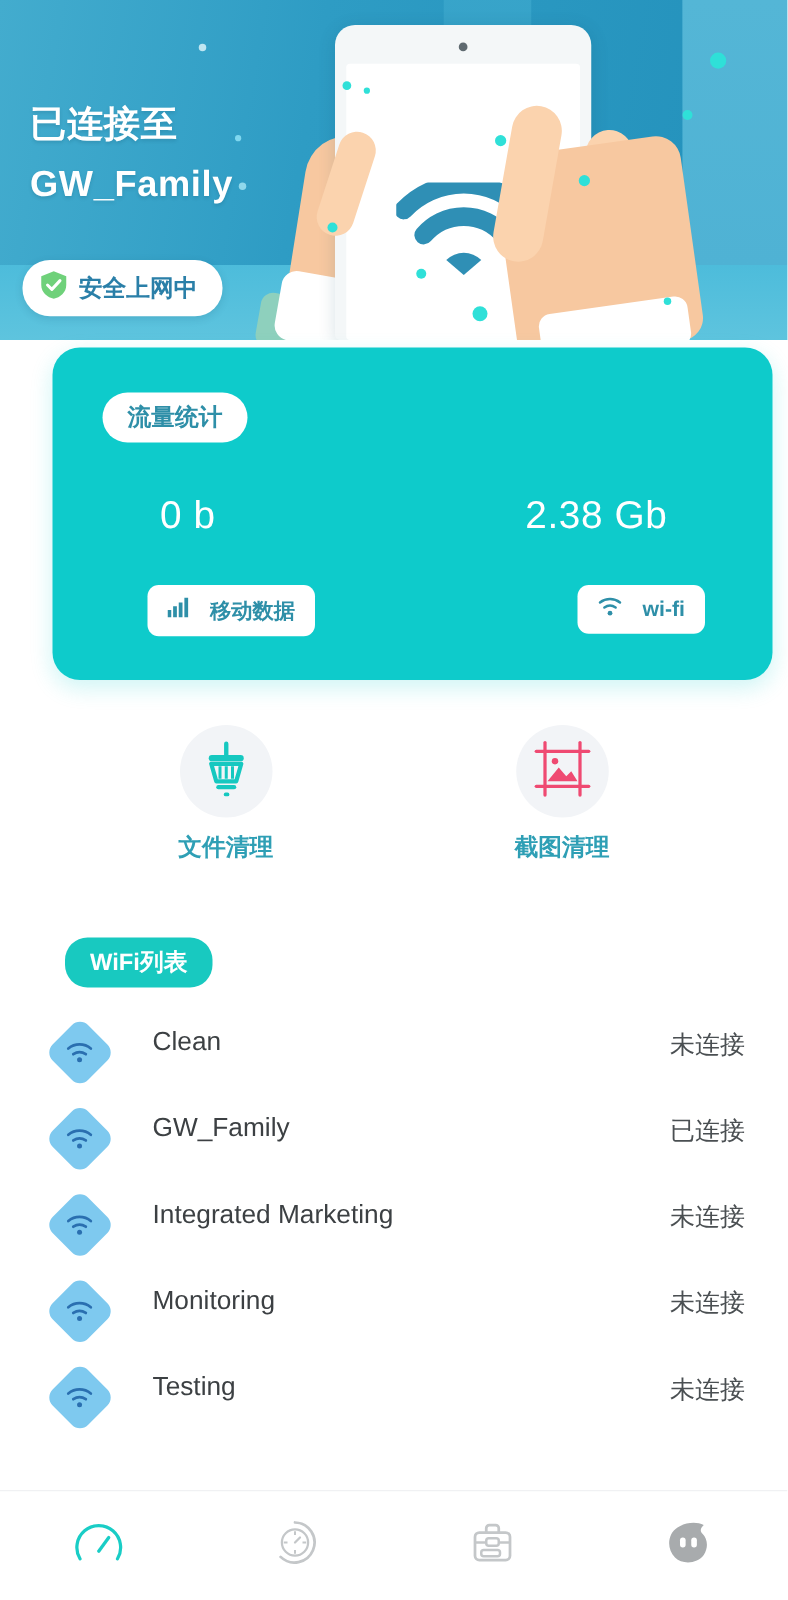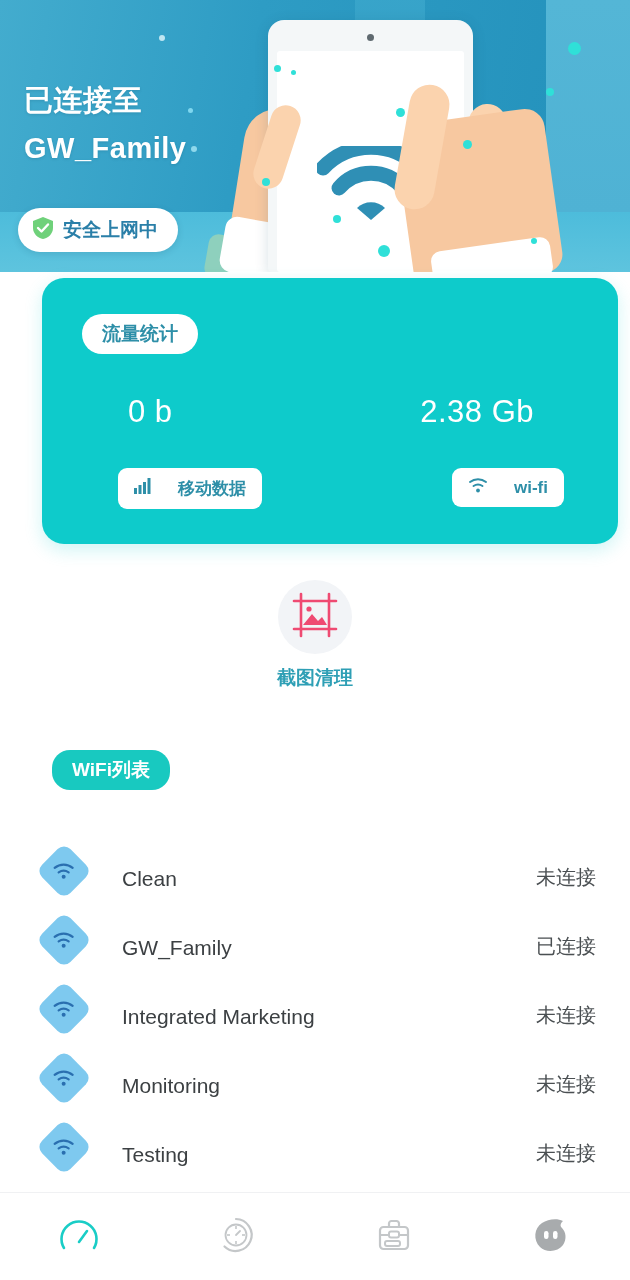--- a/index.html
+++ b/index.html
@@ -120,21 +120,21 @@
     color: #2e8fa8; font-size: 19px; font-weight: 600;
   }
   .traffic-val {
     position: absolute; top: 116px;
     color: #ffffff; font-size: 31px; font-weight: 400; letter-spacing: .5px;
   }
   .traffic-val.left  { left: 86px; }
   .traffic-val.right { right: 84px; }
   .traffic-btn {
     position: absolute; top: 190px;
-    display: flex; align-items: center; gap: 26px;
+    display: flex; align-items: center; gap: 16px;
     background: #ffffff; border-radius: 9px; padding: 9px 16px;
     color: #2e8fa8; font-size: 17px; font-weight: 600;
   }
   .traffic-btn.left  { left: 76px; }
   .traffic-btn.right { right: 54px; }
 
   
   .actions {
     position: absolute; left: 0; top: 580px; width: 630px;
     display: flex; justify-content: space-around; padding: 0 46px;
@@ -147,21 +147,21 @@
   .action-label { color: #2e9fb5; font-size: 19px; font-weight: 600; }
 
   
   .wifi-pill {
     position: absolute; left: 36px; top: 750px;
     background: #18c9c0; border-radius: 18px; padding: 7px 20px;
     color: #ffffff; font-size: 19px; font-weight: 600; margin-left: 16px;
   }
   .wifi-list { position: absolute; left: 0; top: 822px; width: 630px; }
   .wifi-row {
-    display: flex; align-items: flex-end; height: 69px; padding: 0 34px 0 44px;
+    display: flex; align-items: flex-start; height: 69px; padding: 0 34px 0 44px;
   }
   .wifi-diamond {
     width: 40px; height: 40px; flex: 0 0 40px;
     background: #7ec9ef; border-radius: 9px; transform: rotate(45deg);
     display: flex; align-items: center; justify-content: center;
   }
   .wifi-diamond svg { transform: rotate(-45deg); }
   .wifi-name {
     flex: 1; margin-left: 38px;
     color: #3c4043; font-size: 21px;
@@ -267,20 +267,37 @@
           <circle cx="10" cy="13.5" r="1.9" fill="#2e8fa8"></circle>
         </svg>
       </span>
       <span>wi-fi</span>
     </div>
   </div>
 
   <div class="actions">
 
 
+    <div class="action">
+      <div class="action-circle">
+        <span>
+          <svg width="46" height="46" viewBox="0 0 46 46">
+            <line x1="23" y1="3" x2="23" y2="13" stroke="#16c8c0" stroke-width="3.5" stroke-linecap="round"></line>
+            <rect x="9" y="12" width="28" height="5" rx="2.5" fill="#16c8c0"></rect>
+            <path d="M11 19 H35 L31 33 H15 Z" fill="none" stroke="#16c8c0" stroke-width="3.4" stroke-linejoin="round"></path>
+            <line x1="18" y1="21" x2="18" y2="31" stroke="#16c8c0" stroke-width="2.4"></line>
+            <line x1="23" y1="21" x2="23" y2="31" stroke="#16c8c0" stroke-width="2.4"></line>
+            <line x1="28" y1="21" x2="28" y2="31" stroke="#16c8c0" stroke-width="2.4"></line>
+            <rect x="15" y="36" width="16" height="3.4" rx="1.7" fill="#16c8c0"></rect>
+            <rect x="21" y="42" width="4.5" height="3" rx="1.5" fill="#16c8c0"></rect>
+          </svg>
+        </span>
+      </div>
+      <div class="action-label">文件清理</div>
+    </div>
 
     <div class="action">
       <div class="action-circle">
         <span>
           <svg width="46" height="46" viewBox="0 0 46 46">
             <line x1="9" y1="2" x2="9" y2="44" stroke="#ef4a72" stroke-width="2.6" stroke-linecap="round"></line>
             <line x1="37" y1="2" x2="37" y2="44" stroke="#ef4a72" stroke-width="2.6" stroke-linecap="round"></line>
             <line x1="2" y1="9" x2="44" y2="9" stroke="#ef4a72" stroke-width="2.6" stroke-linecap="round"></line>
             <line x1="2" y1="37" x2="44" y2="37" stroke="#ef4a72" stroke-width="2.6" stroke-linecap="round"></line>
             <circle cx="17" cy="17" r="2.6" fill="#ef4a72"></circle>

